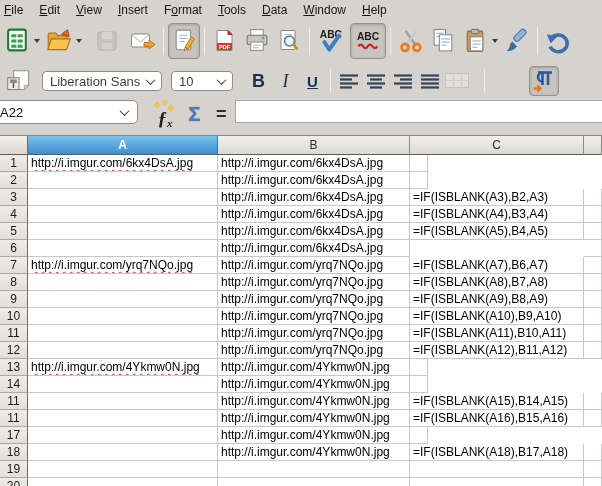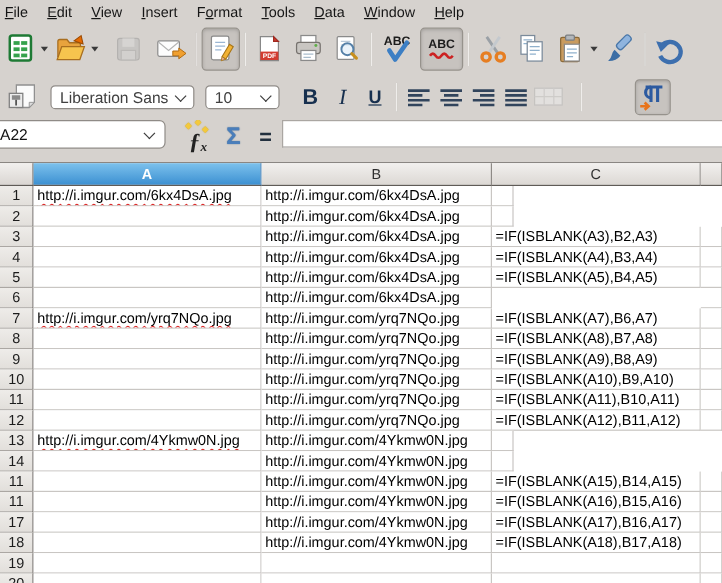--- a/index.html
+++ b/index.html
@@ -499,23 +499,20 @@
           <span>=IF(ISBLANK(A16),B15,A16)</span>
         </div>
         <div class="cell" style="width: 18px;"></div>
       </div>
       <div class="row">
         <div class="rowhdr">17</div>
         <div class="cell" style="width: 190px;"></div>
         <div class="cell" style="width: 192px;">
           <span>http://i.imgur.com/4Ykmw0N.jpg</span>
         </div>
-        <div class="cell" style="width: 174px;">
-          <span>=IF(ISBLANK(A17),B16,A17)</span>
-        </div>
         <div class="cell" style="width: 18px;"></div>
       </div>
       <div class="row">
         <div class="rowhdr">18</div>
         <div class="cell" style="width: 190px;"></div>
         <div class="cell" style="width: 192px;">
           <span>http://i.imgur.com/4Ykmw0N.jpg</span>
         </div>
         <div class="cell" style="width: 174px;">
           <span>=IF(ISBLANK(A18),B17,A18)</span>

